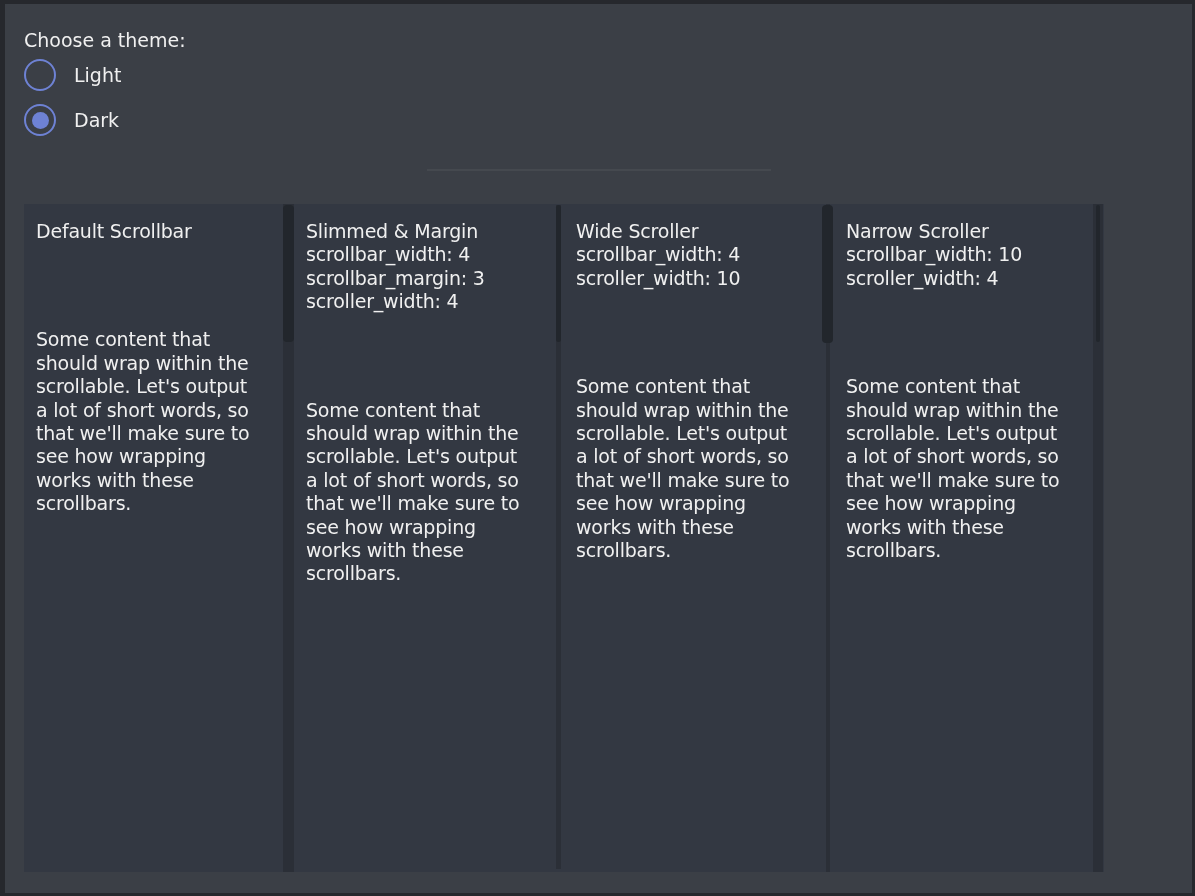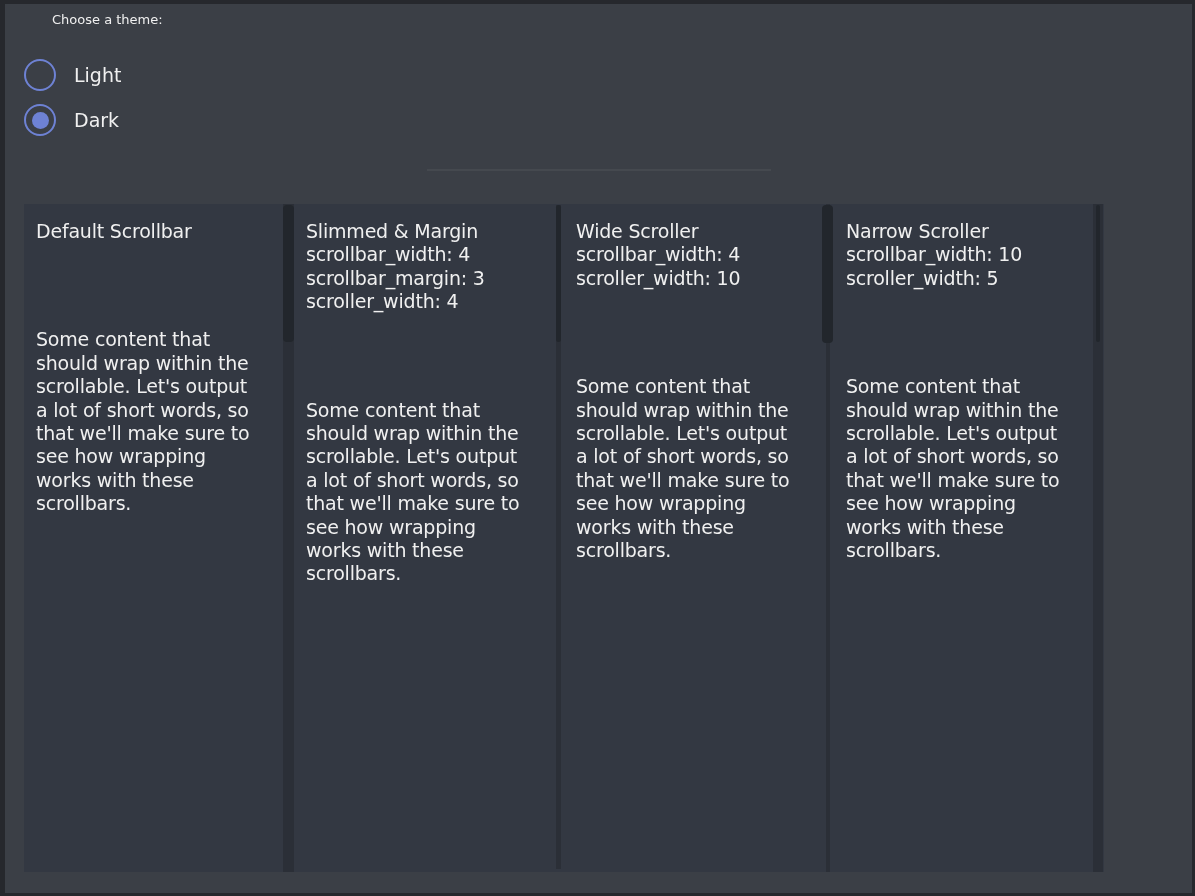--- a/index.html
+++ b/index.html
@@ -21,24 +21,23 @@
     border-left: 5px solid #26282d;
     border-right: 3px solid #26282d;
     border-bottom: 3px solid #26282d;
     pointer-events: none;
     box-sizing: border-box;
     z-index: 50;
   }
   .theme-label {
     position: absolute;
     left: 24px;
-    top: 8px;
-    font-size: 13px;
+    top: 28px;
+    font-size: 19px;
     line-height: 24px;
-    margin-left: 28px;
   }
   .radio-row {
     position: absolute;
     left: 24px;
     height: 32px;
     display: flex;
     align-items: center;
     cursor: pointer;
   }
   .radio-row.light { top: 59px; justify-content: center; }
@@ -183,21 +182,21 @@
 see how wrapping
 works with these
 scrollbars.</div>
     <div class="sb-track"></div>
     <div class="sb-thumb"></div>
   </div>
 
   <div class="panel p3">
     <div class="panel-title">Narrow Scroller
 scrollbar_width: 10
-scroller_width: 5</div>
+scroller_width: 4</div>
     <div class="panel-body">Some content that
 should wrap within the
 scrollable. Let's output
 a lot of short words, so
 that we'll make sure to
 see how wrapping
 works with these
 scrollbars.</div>
     <div class="sb-track"></div>
     <div class="sb-thumb"></div>

